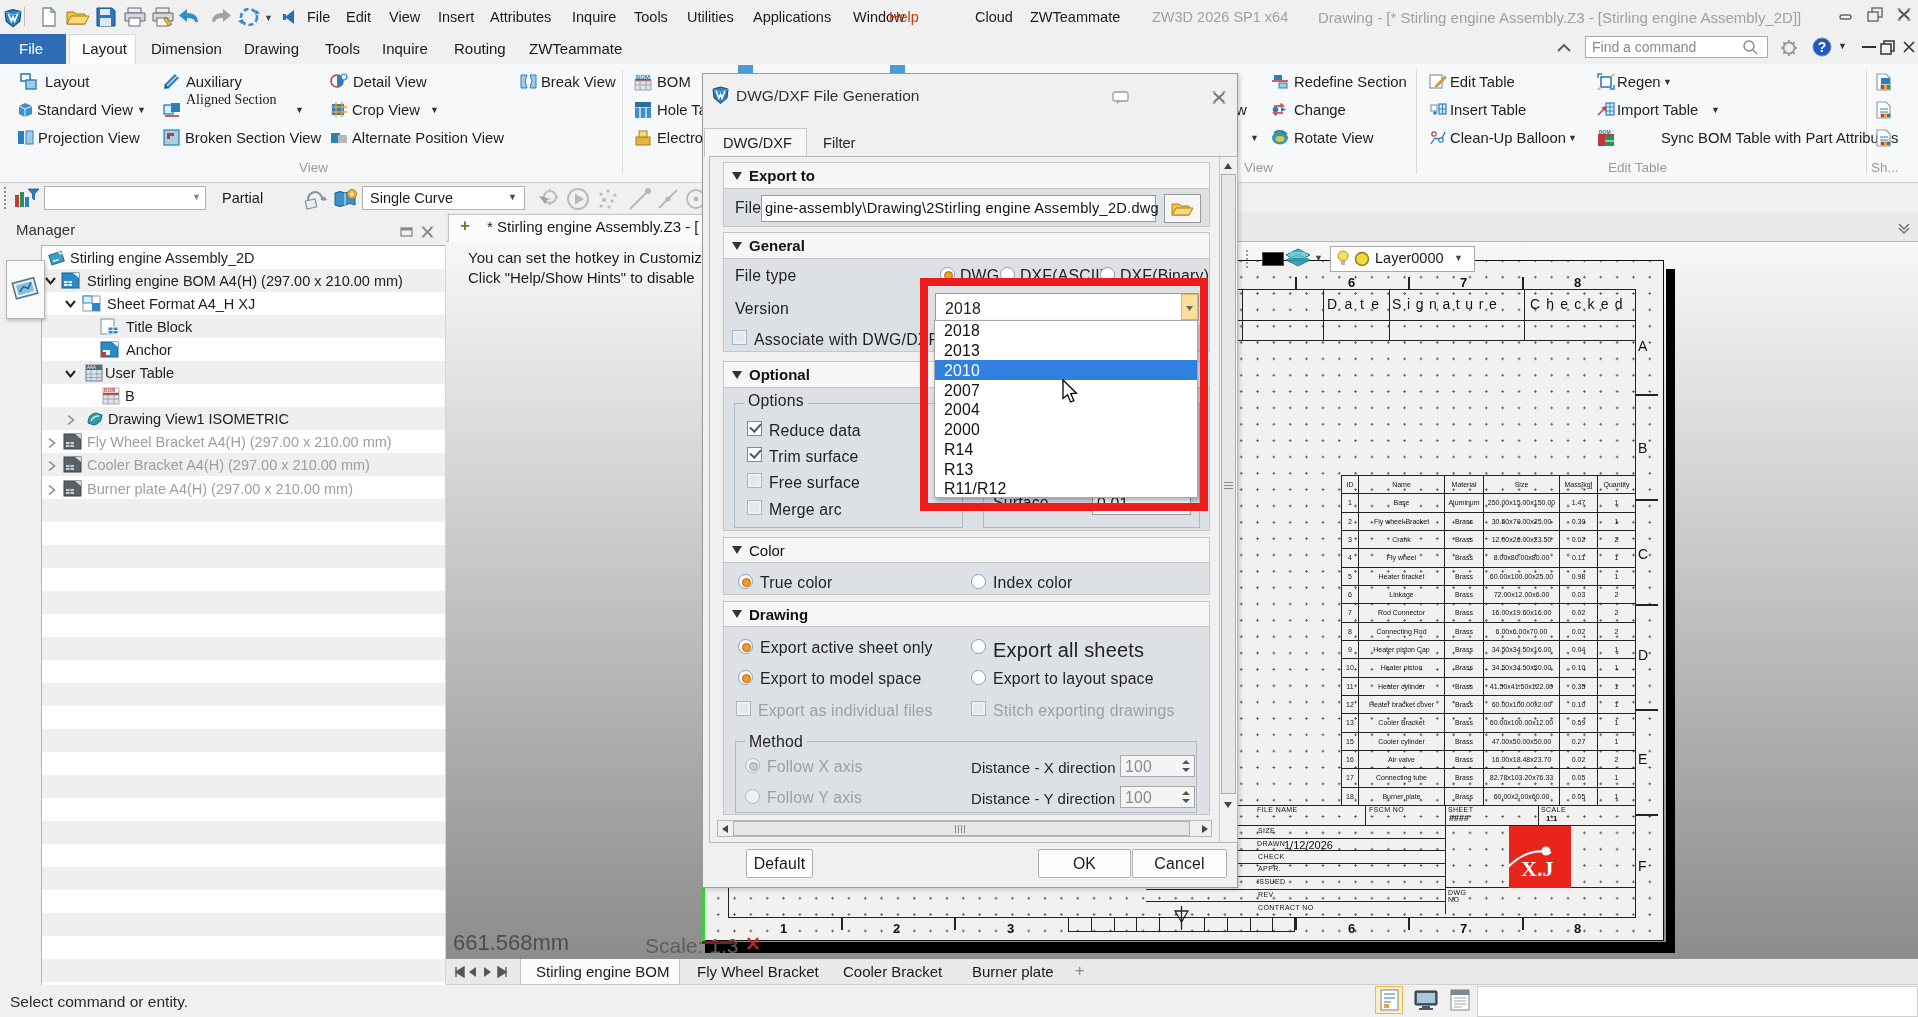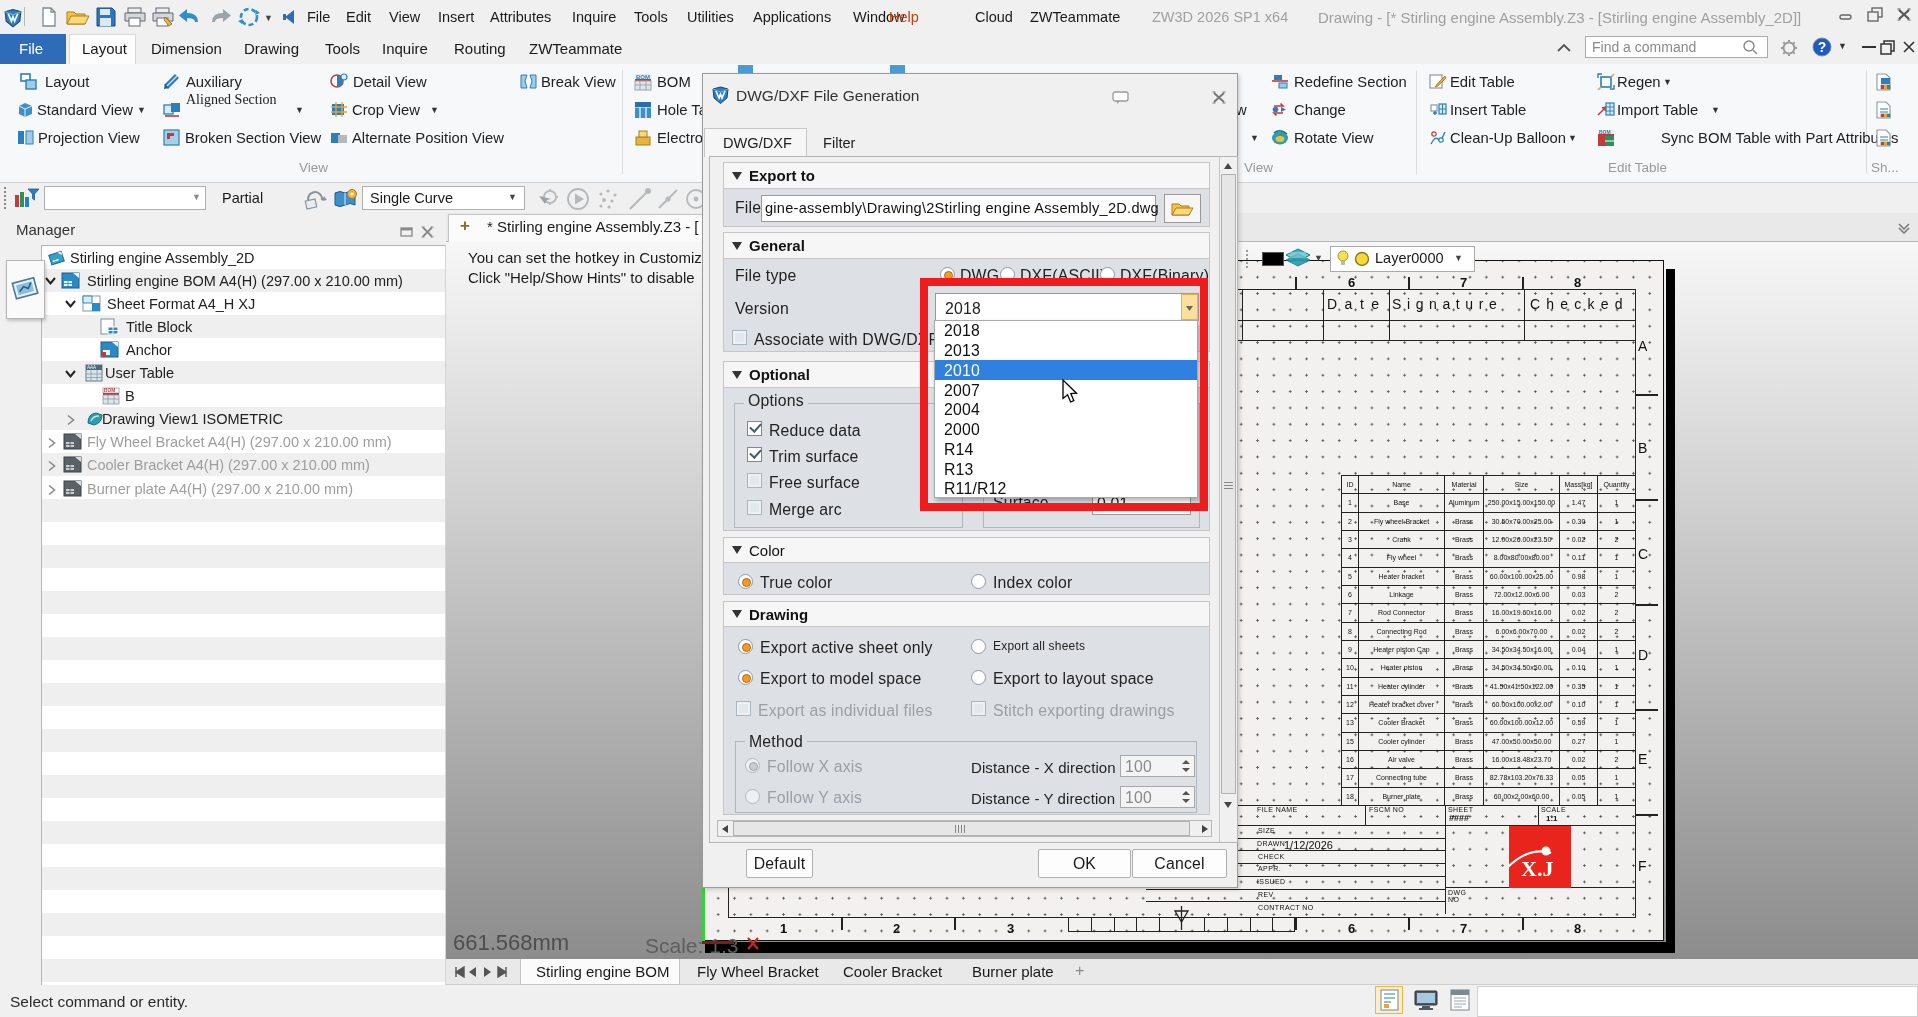--- a/index.html
+++ b/index.html
@@ -478,21 +478,21 @@
         </svg>
       <div class="txt" style="left:83px;top:142px;font-size:14.5px;">B</div>
 
       <svg class="abs" style="left:23px;top:168px" width="12" height="12" viewBox="0 0 12 12">
           <path d="M3 1.5 L8.5 6 L3 10.5" fill="none" stroke="#8a8a8a" stroke-width="1.6"></path>
         </svg>
       <svg class="abs" style="left:44px;top:164px" width="19" height="18" viewBox="0 0 19 18">
           <path d="M2 13 Q2 4 10 3 L16 5 Q16 13 8 15 Z" fill="#2e9db0" stroke="#1c6f80" stroke-width="1"></path>
           <path d="M5 11 q2 -5 8 -5" fill="none" stroke="#bfe8ef" stroke-width="1.4"></path>
         </svg>
-      <div class="txt" style="left:60px;top:165px;font-size:14.5px;text-align:center;">Drawing View1 ISOMETRIC</div>
+      <div class="txt" style="left:66px;top:165px;font-size:14.5px;text-align:center;">Drawing View1 ISOMETRIC</div>
 
       <svg class="abs" style="left:4px;top:191px" width="12" height="12" viewBox="0 0 12 12">
           <path d="M3 1.5 L8.5 6 L3 10.5" fill="none" stroke="#8a8a8a" stroke-width="1.6"></path>
         </svg>
       <svg class="abs" style="left:21px;top:187px" width="19" height="17" viewBox="0 0 19 17">
           <rect x="1" y="1" width="17" height="15" fill="#5a6268" stroke="#3a4248" stroke-width="1"></rect>
           <path d="M12 1 l6 5 v-5 z" fill="#d8dcde"></path>
           <rect x="3" y="9" width="8" height="5" fill="#c8cdd1"></rect>
           <path d="M3 11.5 h8 M7 9 v5" stroke="#5a6268" stroke-width="0.9"></path>
         </svg>
@@ -966,21 +966,21 @@
 
     <div class="abs" style="left:20px;top:527px;width:487px;height:26px;background:#f6f6f6;border:1px solid #c6c6c6;"></div>
     <svg class="abs" style="left:28px;top:535px" width="12" height="10" viewBox="0 0 12 10">
         <path d="M1 1 h10 L6 9 Z" fill="#333"></path>
       </svg>
     <div class="txt" style="left:46px;top:532px;font-size:15px;font-weight:bold;color:#111;">Drawing</div>
     <div class="abs" style="left:20px;top:553px;width:487px;height:188px;background:#dde1e6;border:1px solid #c6c6c6;border-top:none;"></div>
     <div class="abs rad on" style="left:35px;top:565px;"></div>
     <div class="txt" style="left:57px;top:565px;font-size:15.8px;letter-spacing:0.2px;">Export active sheet only</div>
     <div class="abs rad" style="left:268px;top:565px;"></div>
-    <div class="txt" style="left:290px;top:565px;font-size:12px;letter-spacing:0.2px;">Export all sheets</div>
+    <div class="txt" style="left:290px;top:565px;font-size:20px;letter-spacing:0.2px;">Export all sheets</div>
     <div class="abs rad on" style="left:35px;top:596px;"></div>
     <div class="txt" style="left:57px;top:596px;font-size:15.8px;letter-spacing:0.2px;">Export to model space</div>
     <div class="abs rad" style="left:268px;top:596px;"></div>
     <div class="txt" style="left:290px;top:596px;font-size:15.8px;letter-spacing:0.2px;">Export to layout space</div>
     <div class="abs cb off" style="left:33px;top:627px;"></div>
     <div class="txt" style="left:55px;top:628px;font-size:15.8px;letter-spacing:0.2px;color:#9aa0a6;">Export as individual files</div>
     <div class="abs cb off" style="left:268px;top:627px;"></div>
     <div class="txt" style="left:290px;top:628px;font-size:15.8px;letter-spacing:0.2px;color:#9aa0a6;">Stitch exporting drawings</div>
     <div class="abs" style="left:32px;top:667px;width:462px;height:72px;border:1px solid #b0b8bf;"></div>
     <div class="abs" style="left:42px;top:659px;background:#dde1e6;padding:0 4px;font-size:15.8px;letter-spacing:0.2px;">Method</div>

